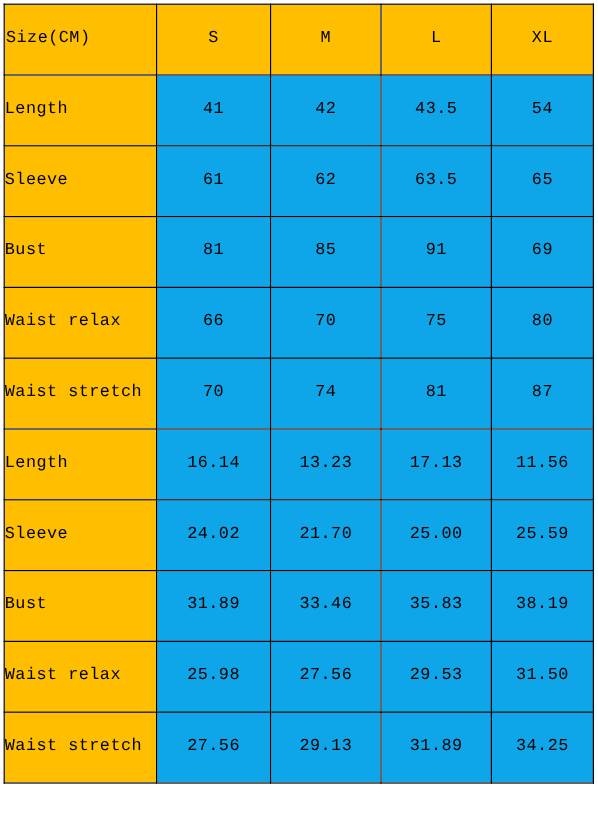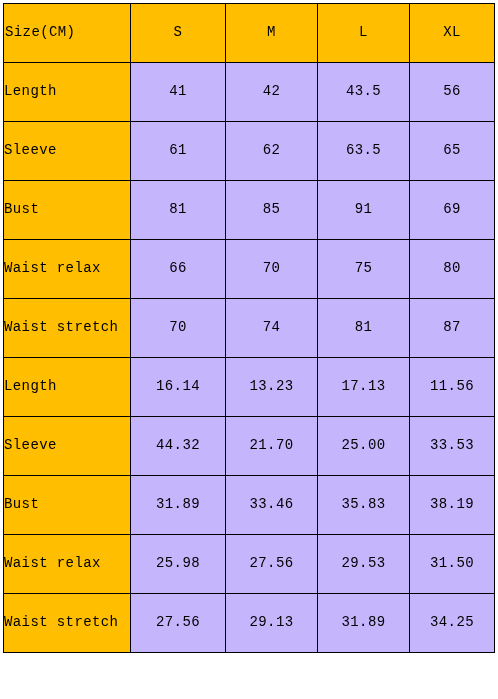--- a/index.html
+++ b/index.html
@@ -57,21 +57,21 @@
   }
   td.hdr {
     text-align: center;
     letter-spacing: 0.4px;
   }
   td.hdr.hdr-label {
     text-align: left;
     padding-left: 1px;
   }
   td.val {
-    background: #c4b5fd;
+    background: #0ea5e9;
     text-align: center;
     letter-spacing: 0.4px;
   }
   
   tr.clipped td { height: 58px; }
 </style>
 </head>
 <body>
 
 <div id="size-chart-wrap">
@@ -91,21 +91,21 @@
         <td class="hdr">M</td>
         <td class="hdr">L</td>
         <td class="hdr">XL</td>
       </tr>
 
       <tr>
         <td class="rowlabel">Length</td>
         <td class="val">41</td>
         <td class="val">42</td>
         <td class="val">43.5</td>
-        <td class="val">56</td>
+        <td class="val">54</td>
       </tr>
 
       <tr>
         <td class="rowlabel">Sleeve</td>
         <td class="val">61</td>
         <td class="val">62</td>
         <td class="val">63.5</td>
         <td class="val">65</td>
       </tr>
 
@@ -137,24 +137,24 @@
       <tr>
         <td class="rowlabel">Length</td>
         <td class="val">16.14</td>
         <td class="val">13.23</td>
         <td class="val">17.13</td>
         <td class="val">11.56</td>
       </tr>
 
       <tr>
         <td class="rowlabel">Sleeve</td>
-        <td class="val">44.32</td>
+        <td class="val">24.02</td>
         <td class="val">21.70</td>
         <td class="val">25.00</td>
-        <td class="val">33.53</td>
+        <td class="val">25.59</td>
       </tr>
 
       <tr>
         <td class="rowlabel">Bust</td>
         <td class="val">31.89</td>
         <td class="val">33.46</td>
         <td class="val">35.83</td>
         <td class="val">38.19</td>
       </tr>
 

